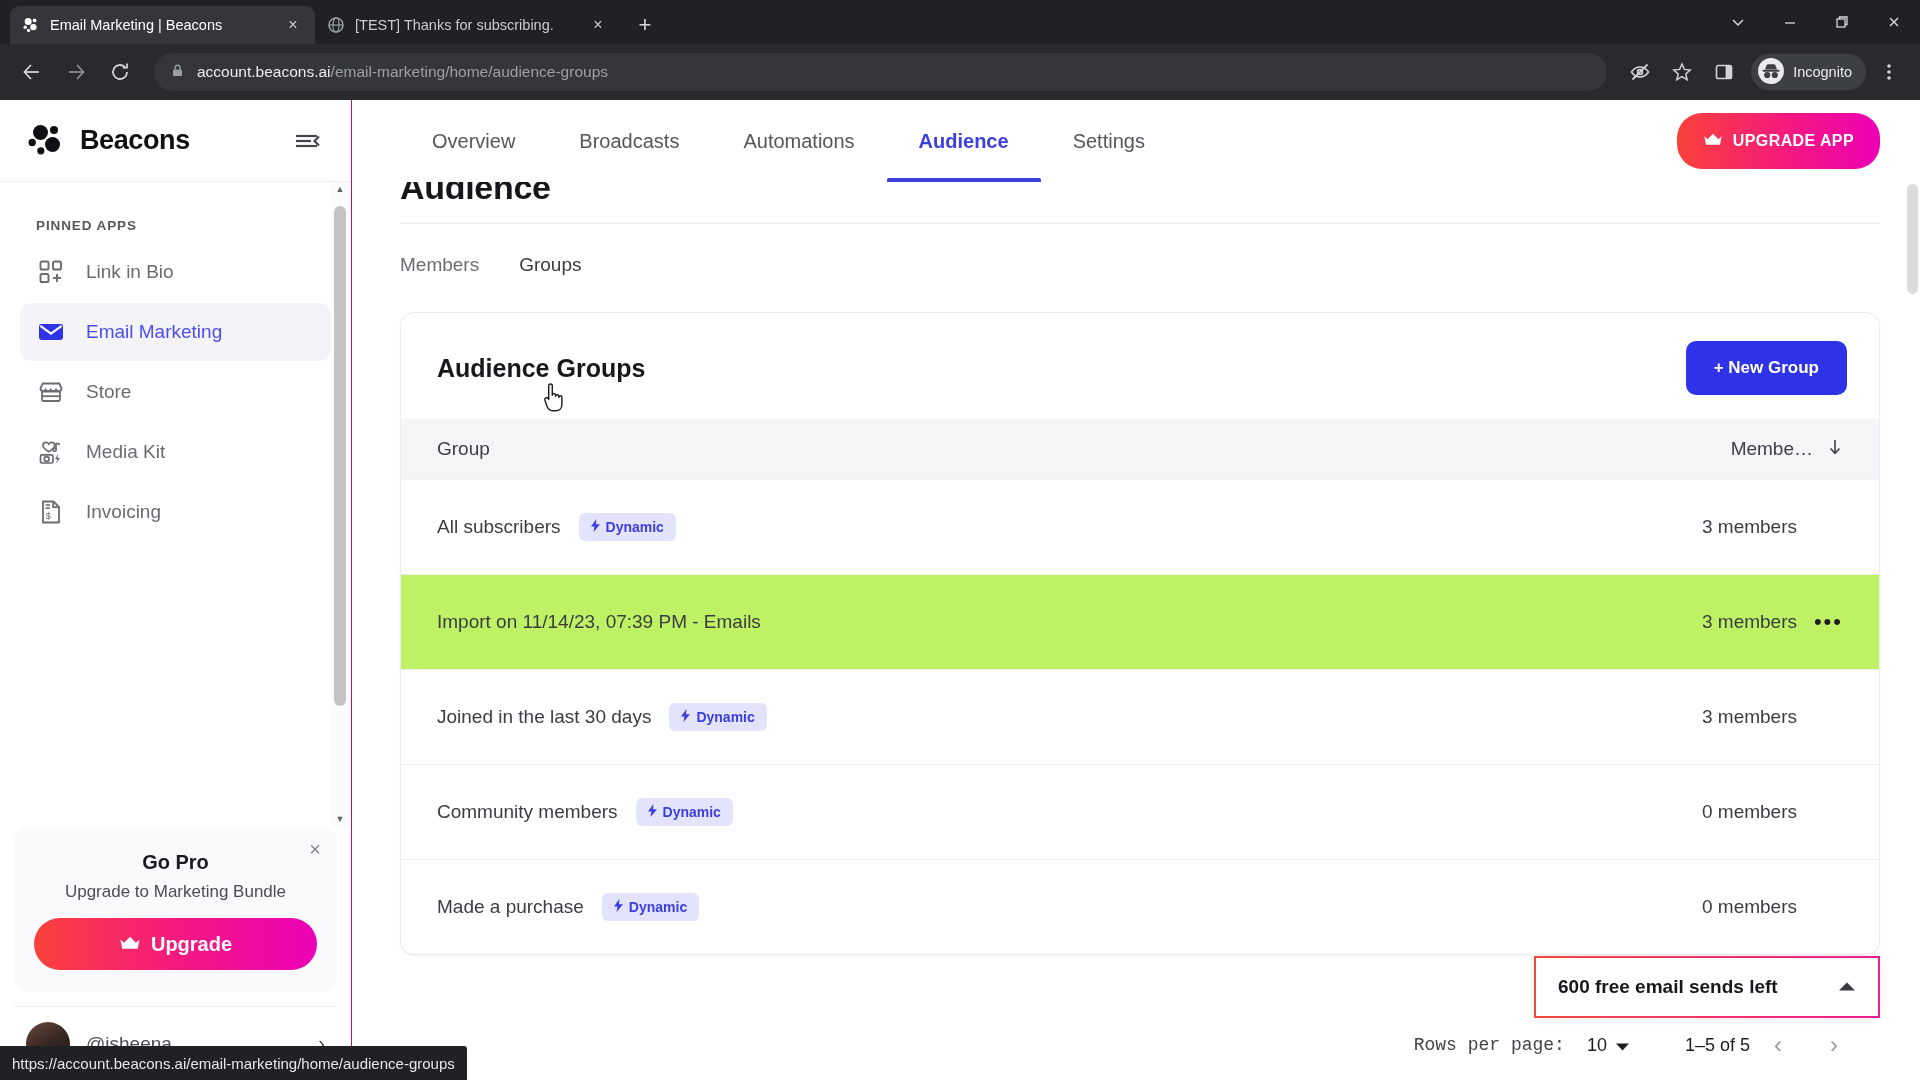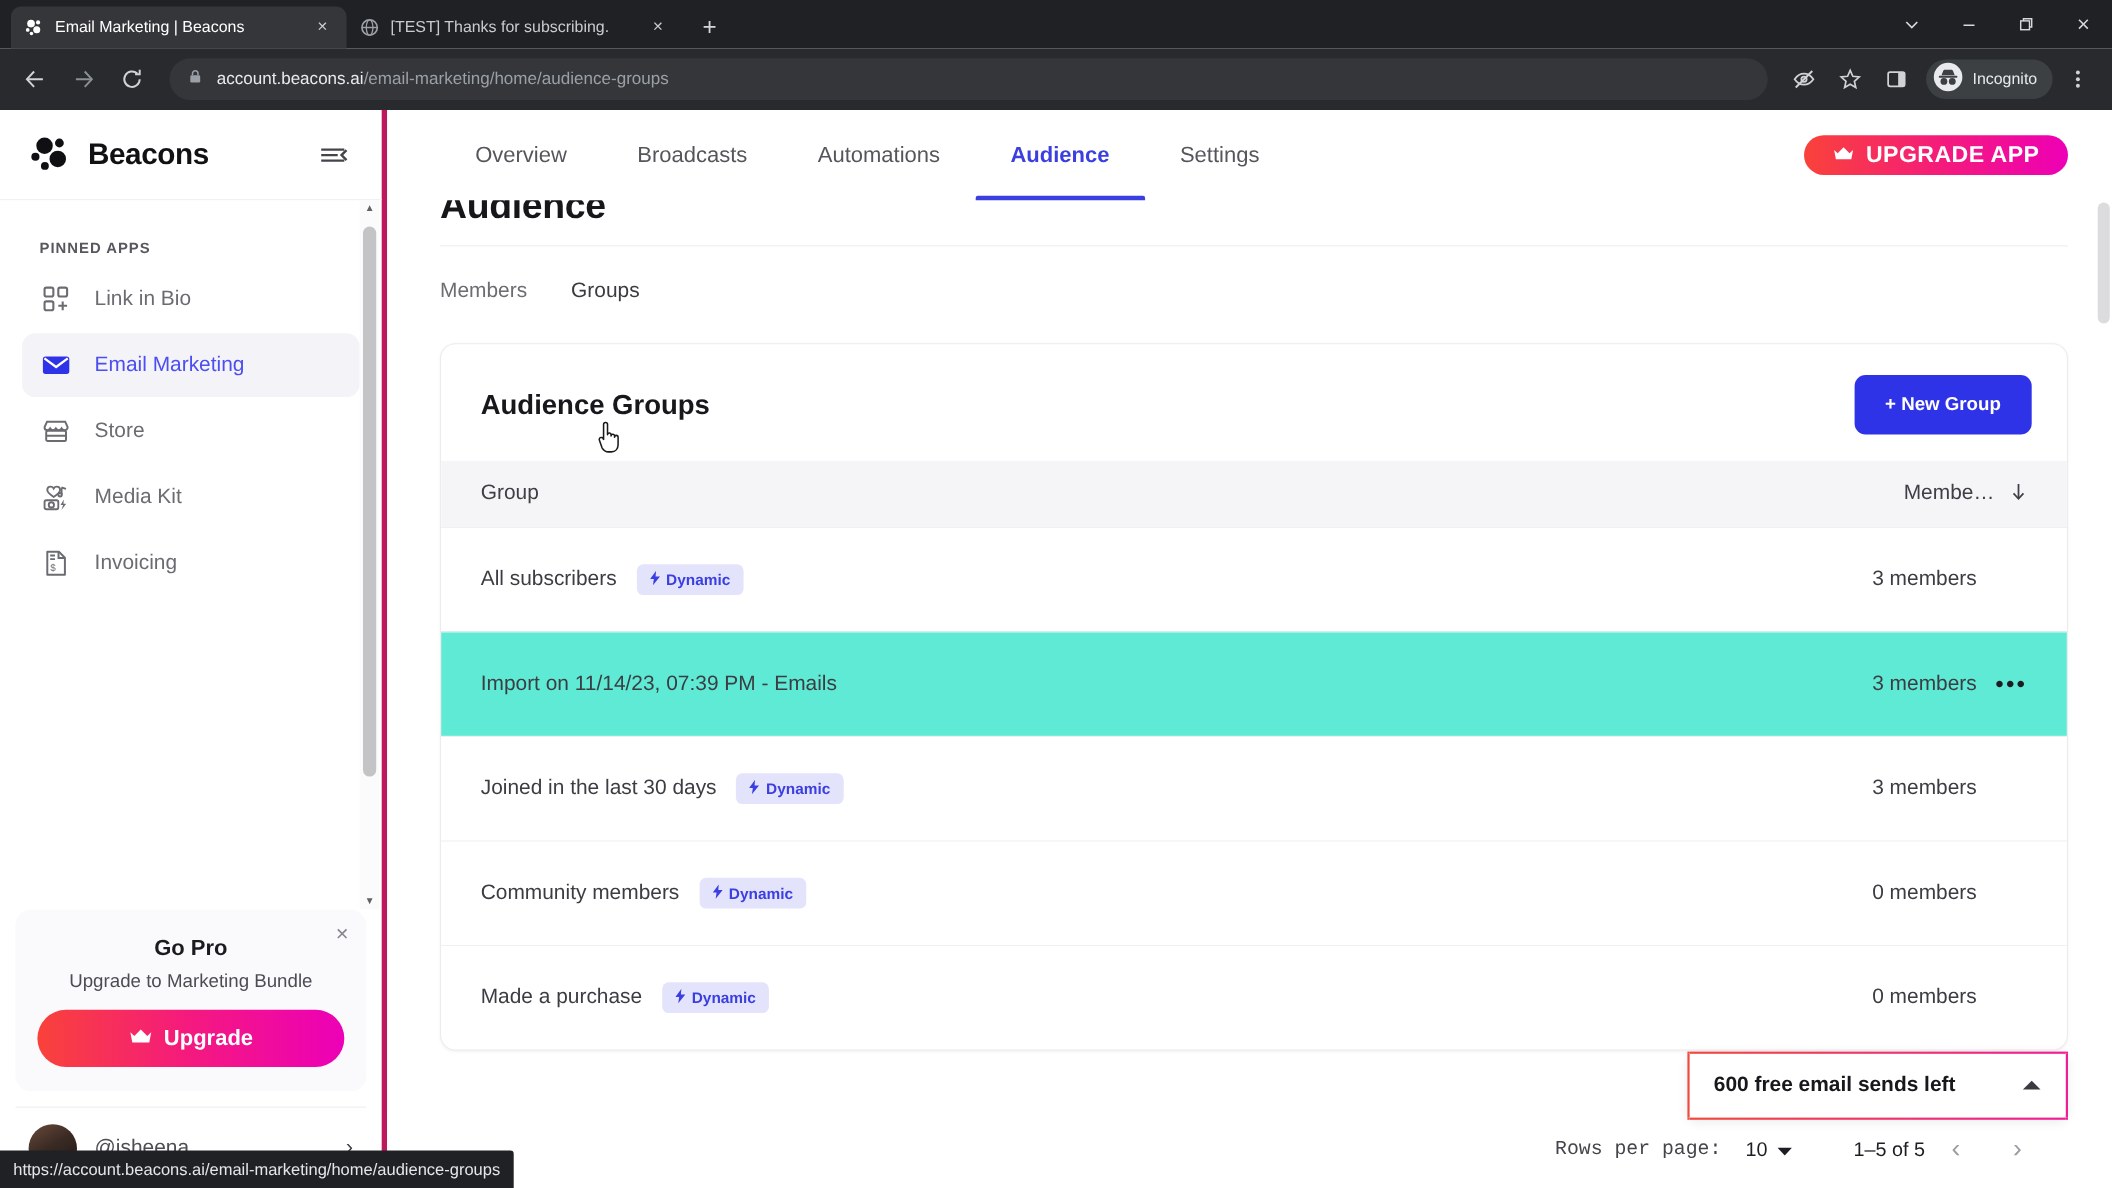--- a/index.html
+++ b/index.html
@@ -76,21 +76,21 @@
     color: #e8eaed; font-size: 14.5px; margin-left: 4px;
   }
 
   
   .page { position: relative; width: 1920px; height: 980px; background: #fff;
           display: flex; overflow: hidden; }
 
   
   .sidebar {
     width: 352px; flex: 0 0 352px; height: 100%; background: #ffffff;
-    border-right: 5px solid #be185d; display: flex; flex-direction: column;
+    border-right: 1px solid #be185d; display: flex; flex-direction: column;
     position: relative;
   }
   .sb-head {
     height: 82px; display: flex; align-items: center; padding: 0 28px;
     gap: 12px; border-bottom: 1px solid #f0f0f3;
   }
   .sb-logo-mark { width: 40px; height: 36px; flex: 0 0 40px; }
   .sb-logo-text { font-size: 27px; font-weight: 700; color: #111114;
     letter-spacing: -0.4px; }
   .sb-collapse { margin-left: auto; width: 30px; height: 30px; color: #44454a;
@@ -162,23 +162,23 @@
   .topnav-item {
     height: 100%; display: flex; align-items: center; padding: 0 32px;
     font-size: 20px; color: #55565c; position: relative;
   }
   .topnav-item.active { color: #3b3fe0; font-weight: 700; }
   .topnav-item.active::after {
     content: ""; position: absolute; left: 0; right: 0; bottom: 0;
     height: 4px; background: #3b3fe0; border-radius: 2px 2px 0 0;
   }
   .upgrade-app {
-    margin-left: auto; height: 36px; border-radius: 25px; padding: 0 26px;
+    margin-left: auto; height: 56px; border-radius: 25px; padding: 0 26px;
     background: linear-gradient(90deg,#f9423a 0%,#f4197f 55%,#ed00b6 100%);
-    color: #fff; font-size: 21px; font-weight: 700; letter-spacing: 0.4px;
+    color: #fff; font-size: 16px; font-weight: 700; letter-spacing: 0.4px;
     display: flex; align-items: center; justify-content: center; gap: 10px;
   }
 
   .content { flex: 1; overflow: hidden; padding: 0 40px 0 48px; position: relative; }
   .page-title { font-size: 34px; font-weight: 700; color: #16161b;
     margin-top: -14px; letter-spacing: -0.3px; }
   .title-rule { height: 1px; background: #eeeef1; margin-top: 16px; }
 
   .subtabs { display: flex; gap: 40px; padding: 30px 0 0 0; position: relative; }
   .subtab { font-size: 19px; color: #6c6d73; }
@@ -205,21 +205,21 @@
   }
   .th { font-size: 19px; color: #3f4046; }
   .th.members { margin-left: auto; display: flex; align-items: center; gap: 14px; }
   .th-sort { color: #3f4046; font-size: 17px; }
 
   .tbl-row {
     display: flex; align-items: center; height: 95px; padding: 0 36px;
     border-top: 1px solid #f0f0f3;
   }
   .tbl-row:first-of-type { border-top: none; }
-  .tbl-row.hovered { background: #5eead4; }
+  .tbl-row.hovered { background: #bef264; }
   .row-name { font-size: 19px; color: #3c3d43; }
   .badge {
     margin-left: 18px; background: #e3e3fb; color: #3b3fe0;
     font-size: 14px; font-weight: 700; border-radius: 6px;
     padding: 6px 12px; display: inline-flex; align-items: center; gap: 6px;
   }
   .row-count { margin-left: auto; font-size: 19px; color: #3c3d43;
     white-space: nowrap; }
   .row-menu { width: 46px; text-align: right; color: #1c1c22;
     font-size: 22px; letter-spacing: 2px; line-height: 1; }

